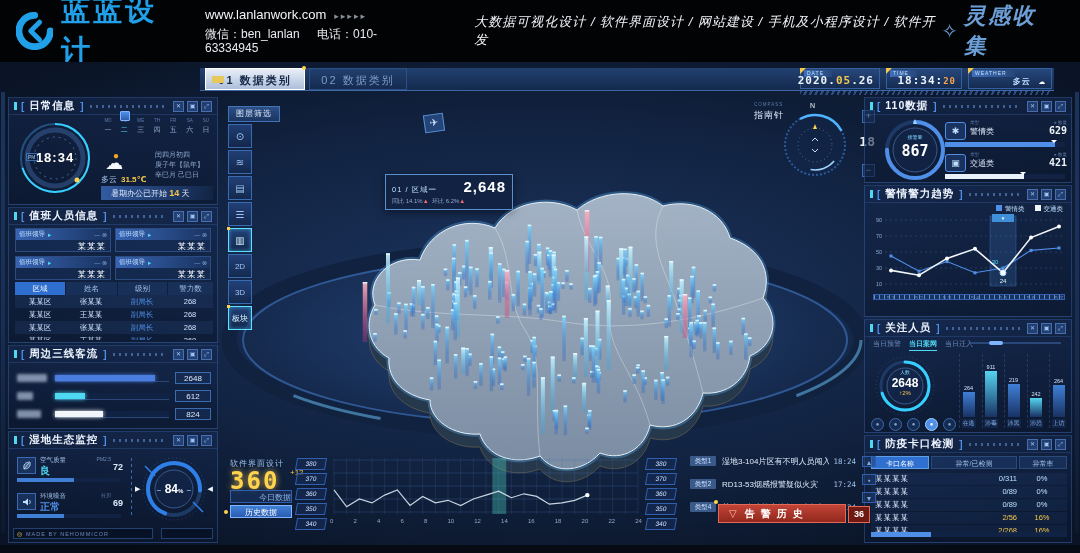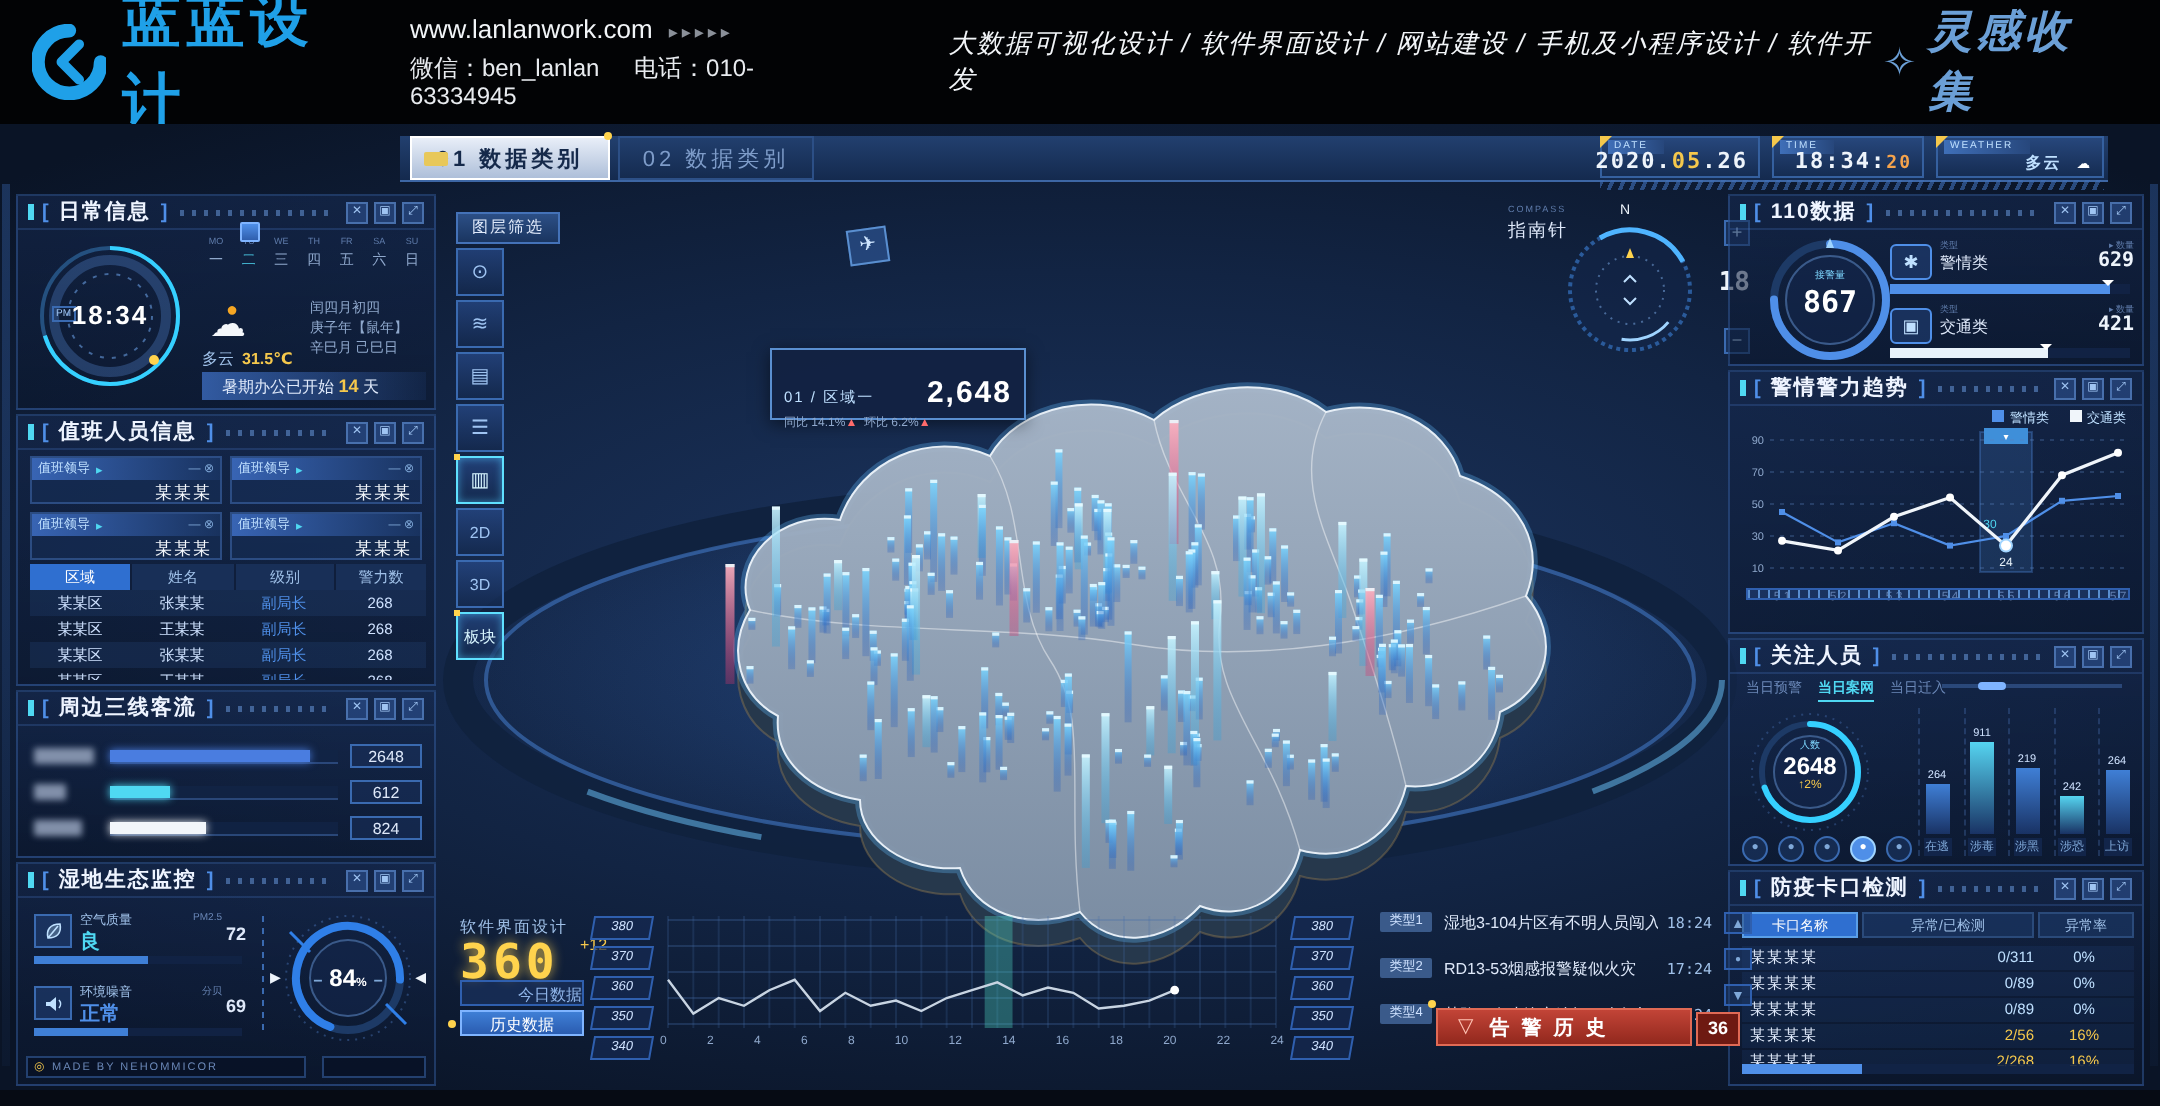--- a/index.html
+++ b/index.html
@@ -134,21 +134,21 @@
   
   .compass{position:absolute;left:750px;top:40px;width:125px;height:84px;}
   .cp-en{position:absolute;left:4px;top:0;font-size:4.5px;color:#5f7cab;letter-spacing:1px;}
   .cp-cn{position:absolute;left:4px;top:7px;font-size:9px;color:#dfe9fa;letter-spacing:1px;}
   .cp-n{position:absolute;left:60px;top:0px;font-size:7px;color:#eef4fb;}
   .cp-zoom{position:absolute;right:0;width:13px;height:13px;line-height:11px;text-align:center;border:1px solid #3a6ab0;background:rgba(30,60,110,.6);color:#bfe0ff;font-size:9px;cursor:pointer;box-sizing:border-box;}
   .cp-zi{top:8px;} .cp-zo{top:62px;}
   .cp-lv{position:absolute;right:0px;top:32px;font-size:13px;font-weight:bold;color:#eef4fb;font-family:"DejaVu Sans Mono",monospace;}
   
   .tooltip{position:absolute;left:385px;top:112px;width:128px;height:36px;background:rgba(18,34,66,.92);
-    border:1px solid #5a8fd0;box-shadow:0 2px 8px rgba(0,0,0,.5);box-sizing:border-box;padding:13px 6px;}
+    border:1px solid #5a8fd0;box-shadow:0 2px 8px rgba(0,0,0,.5);box-sizing:border-box;padding:3px 6px;}
   .tt-r1{display:flex;align-items:baseline;}
   .tt-t{font-size:7.5px;color:#bfe0ff;letter-spacing:1px;}
   .tt-v{margin-left:auto;font-size:15px;font-weight:bold;color:#fff;letter-spacing:1px;}
   .tt-r2{font-size:6px;color:#8fa8cc;margin-top:2px;}
   .tt-r2 b{color:#ff6b6b;font-weight:normal;}
   .plane{position:absolute;left:424px;top:52px;width:18px;height:16px;background:rgba(60,110,190,.45);border:1px solid #5a8fd0;
     color:#cfe6ff;font-size:10px;text-align:center;line-height:15px;transform:rotate(-8deg);}
   
   .office-lb{position:absolute;left:230px;top:396px;font-size:8px;color:#9fc0e8;letter-spacing:1px;}
   .office-num{position:absolute;left:230px;top:405px;font-family:"DejaVu Sans Mono",monospace;font-weight:bold;font-size:24px;color:#ffd34d;

